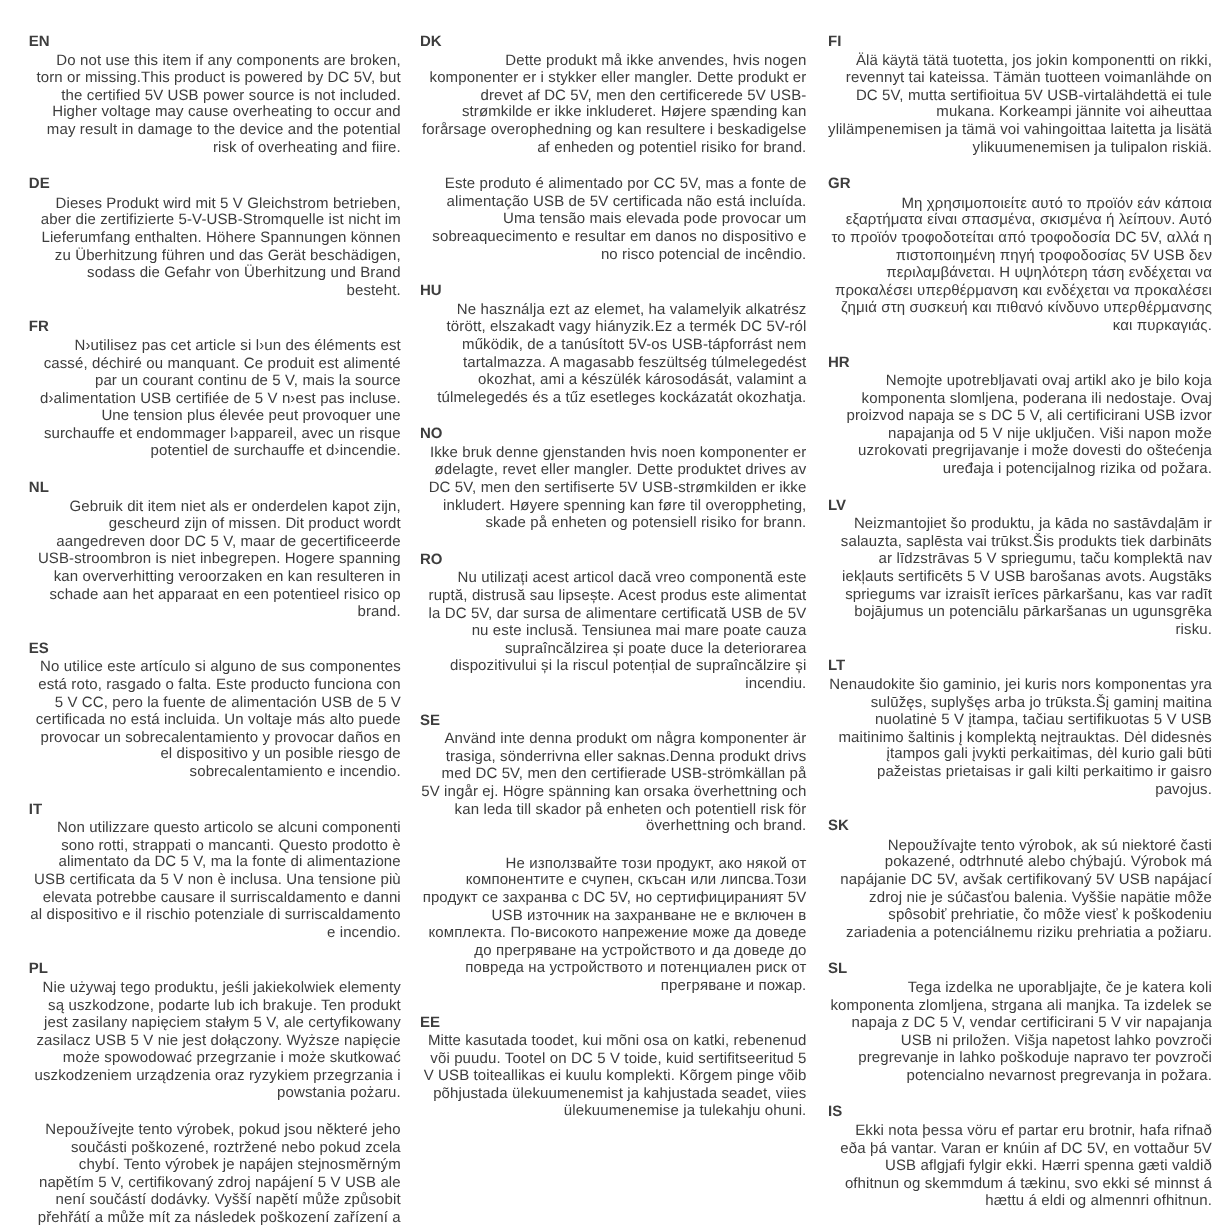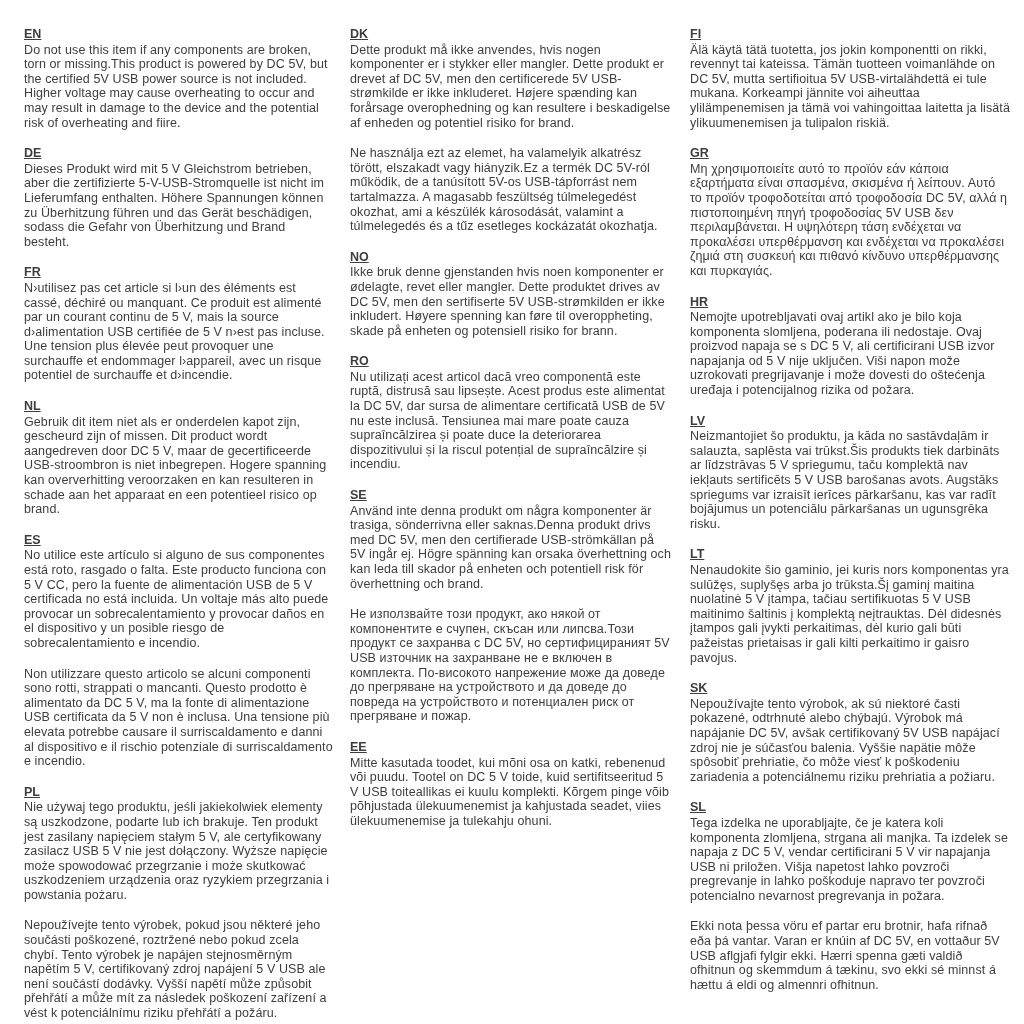--- a/index.html
+++ b/index.html
@@ -29,27 +29,27 @@
   .col-2 { width: 340px; padding-right: 18px; }
   .col-3 { flex: 1; padding-right: 8px; }
   .section {
     margin-bottom: 16px;
   }
   .lang-code {
     font-weight: bold;
     font-size: 12.5px;
     line-height: 14.6px;
     margin: 0 0 1px 0;
-    text-decoration: underline;
   }
   .warning {
     font-size: 12.5px;
     line-height: 14.6px;
     margin: 0;
     letter-spacing: 0.1px;
+    text-align: right;
   }
 </style>
 </head>
 <body>
 
 <div class="page">
   <div class="col col-1">
       <div class="section">
         <div class="lang-code">EN</div>
         <p class="warning">Do not use this item if any components are broken, torn or missing.This product is powered by DC 5V, but the certified 5V USB power source is not included. Higher voltage may cause overheating to occur and may result in damage to the device and the potential risk of overheating and fiire.</p>
@@ -64,38 +64,41 @@
       </div>
       <div class="section">
         <div class="lang-code">NL</div>
         <p class="warning">Gebruik dit item niet als er onderdelen kapot zijn, gescheurd zijn of missen. Dit product wordt aangedreven door DC 5 V, maar de gecertificeerde USB-stroombron is niet inbegrepen. Hogere spanning kan oververhitting veroorzaken en kan resulteren in schade aan het apparaat en een potentieel risico op brand.</p>
       </div>
       <div class="section">
         <div class="lang-code">ES</div>
         <p class="warning">No utilice este artículo si alguno de sus componentes está roto, rasgado o falta. Este producto funciona con 5 V CC, pero la fuente de alimentación USB de 5 V certificada no está incluida. Un voltaje más alto puede provocar un sobrecalentamiento y provocar daños en el dispositivo y un posible riesgo de sobrecalentamiento e incendio.</p>
       </div>
       <div class="section">
+        <div class="lang-code">IT</div>
         <p class="warning">Non utilizzare questo articolo se alcuni componenti sono rotti, strappati o mancanti. Questo prodotto è alimentato da DC 5 V, ma la fonte di alimentazione USB certificata da 5 V non è inclusa. Una tensione più elevata potrebbe causare il surriscaldamento e danni al dispositivo e il rischio potenziale di surriscaldamento e incendio.</p>
       </div>
       <div class="section">
         <div class="lang-code">PL</div>
         <p class="warning">Nie używaj tego produktu, jeśli jakiekolwiek elementy są uszkodzone, podarte lub ich brakuje. Ten produkt jest zasilany napięciem stałym 5 V, ale certyfikowany zasilacz USB 5 V nie jest dołączony. Wyższe napięcie może spowodować przegrzanie i może skutkować uszkodzeniem urządzenia oraz ryzykiem przegrzania i powstania pożaru.</p>
       </div>
       <div class="section">
         <p class="warning">Nepoužívejte tento výrobek, pokud jsou některé jeho součásti poškozené, roztržené nebo pokud zcela chybí. Tento výrobek je napájen stejnosměrným napětím 5 V, certifikovaný zdroj napájení 5 V USB ale není součástí dodávky. Vyšší napětí může způsobit přehřátí a může mít za následek poškození zařízení a vést k potenciálnímu riziku přehřátí a požáru.</p>
       </div>
     </div>
   <div class="col col-2">
       <div class="section">
         <div class="lang-code">DK</div>
         <p class="warning">Dette produkt må ikke anvendes, hvis nogen komponenter er i stykker eller mangler. Dette produkt er drevet af DC 5V, men den certificerede 5V USB-strømkilde er ikke inkluderet. Højere spænding kan forårsage overophedning og kan resultere i beskadigelse af enheden og potentiel risiko for brand.</p>
       </div>
       <div class="section">
+        <p class="warning">Este produto é alimentado por CC 5V, mas a fonte de alimentação USB de 5V certificada não está incluída. Uma tensão mais elevada pode provocar um sobreaquecimento e resultar em danos no dispositivo e no risco potencial de incêndio.</p>
       </div>
       <div class="section">
+        <div class="lang-code">HU</div>
         <p class="warning">Ne használja ezt az elemet, ha valamelyik alkatrész törött, elszakadt vagy hiányzik.Ez a termék DC 5V-ról működik, de a tanúsított 5V-os USB-tápforrást nem tartalmazza. A magasabb feszültség túlmelegedést okozhat, ami a készülék károsodását, valamint a túlmelegedés és a tűz esetleges kockázatát okozhatja.</p>
       </div>
       <div class="section">
         <div class="lang-code">NO</div>
         <p class="warning">Ikke bruk denne gjenstanden hvis noen komponenter er ødelagte, revet eller mangler. Dette produktet drives av DC 5V, men den sertifiserte 5V USB-strømkilden er ikke inkludert. Høyere spenning kan føre til overoppheting, skade på enheten og potensiell risiko for brann.</p>
       </div>
       <div class="section">
         <div class="lang-code">RO</div>
         <p class="warning">Nu utilizați acest articol dacă vreo componentă este ruptă, distrusă sau lipsește. Acest produs este alimentat la DC 5V, dar sursa de alimentare certificată USB de 5V nu este inclusă. Tensiunea mai mare poate cauza supraîncălzirea și poate duce la deteriorarea dispozitivului și la riscul potențial de supraîncălzire și incendiu.</p>
       </div>
@@ -134,16 +137,17 @@
       </div>
       <div class="section">
         <div class="lang-code">SK</div>
         <p class="warning">Nepoužívajte tento výrobok, ak sú niektoré časti pokazené, odtrhnuté alebo chýbajú. Výrobok má napájanie DC 5V, avšak certifikovaný 5V USB napájací zdroj nie je súčasťou balenia. Vyššie napätie môže spôsobiť prehriatie, čo môže viesť k poškodeniu zariadenia a potenciálnemu riziku prehriatia a požiaru.</p>
       </div>
       <div class="section">
         <div class="lang-code">SL</div>
         <p class="warning">Tega izdelka ne uporabljajte, če je katera koli komponenta zlomljena, strgana ali manjka. Ta izdelek se napaja z DC 5 V, vendar certificirani 5 V vir napajanja USB ni priložen. Višja napetost lahko povzroči pregrevanje in lahko poškoduje napravo ter povzroči potencialno nevarnost pregrevanja in požara.</p>
       </div>
       <div class="section">
+        <div class="lang-code">IS</div>
         <p class="warning">Ekki nota þessa vöru ef partar eru brotnir, hafa rifnað eða þá vantar. Varan er knúin af DC 5V, en vottaður 5V USB aflgjafi fylgir ekki. Hærri spenna gæti valdið ofhitnun og skemmdum á tækinu, svo ekki sé minnst á hættu á eldi og almennri ofhitnun.</p>
       </div>
     </div>
 </div>
 
 </body></html>

